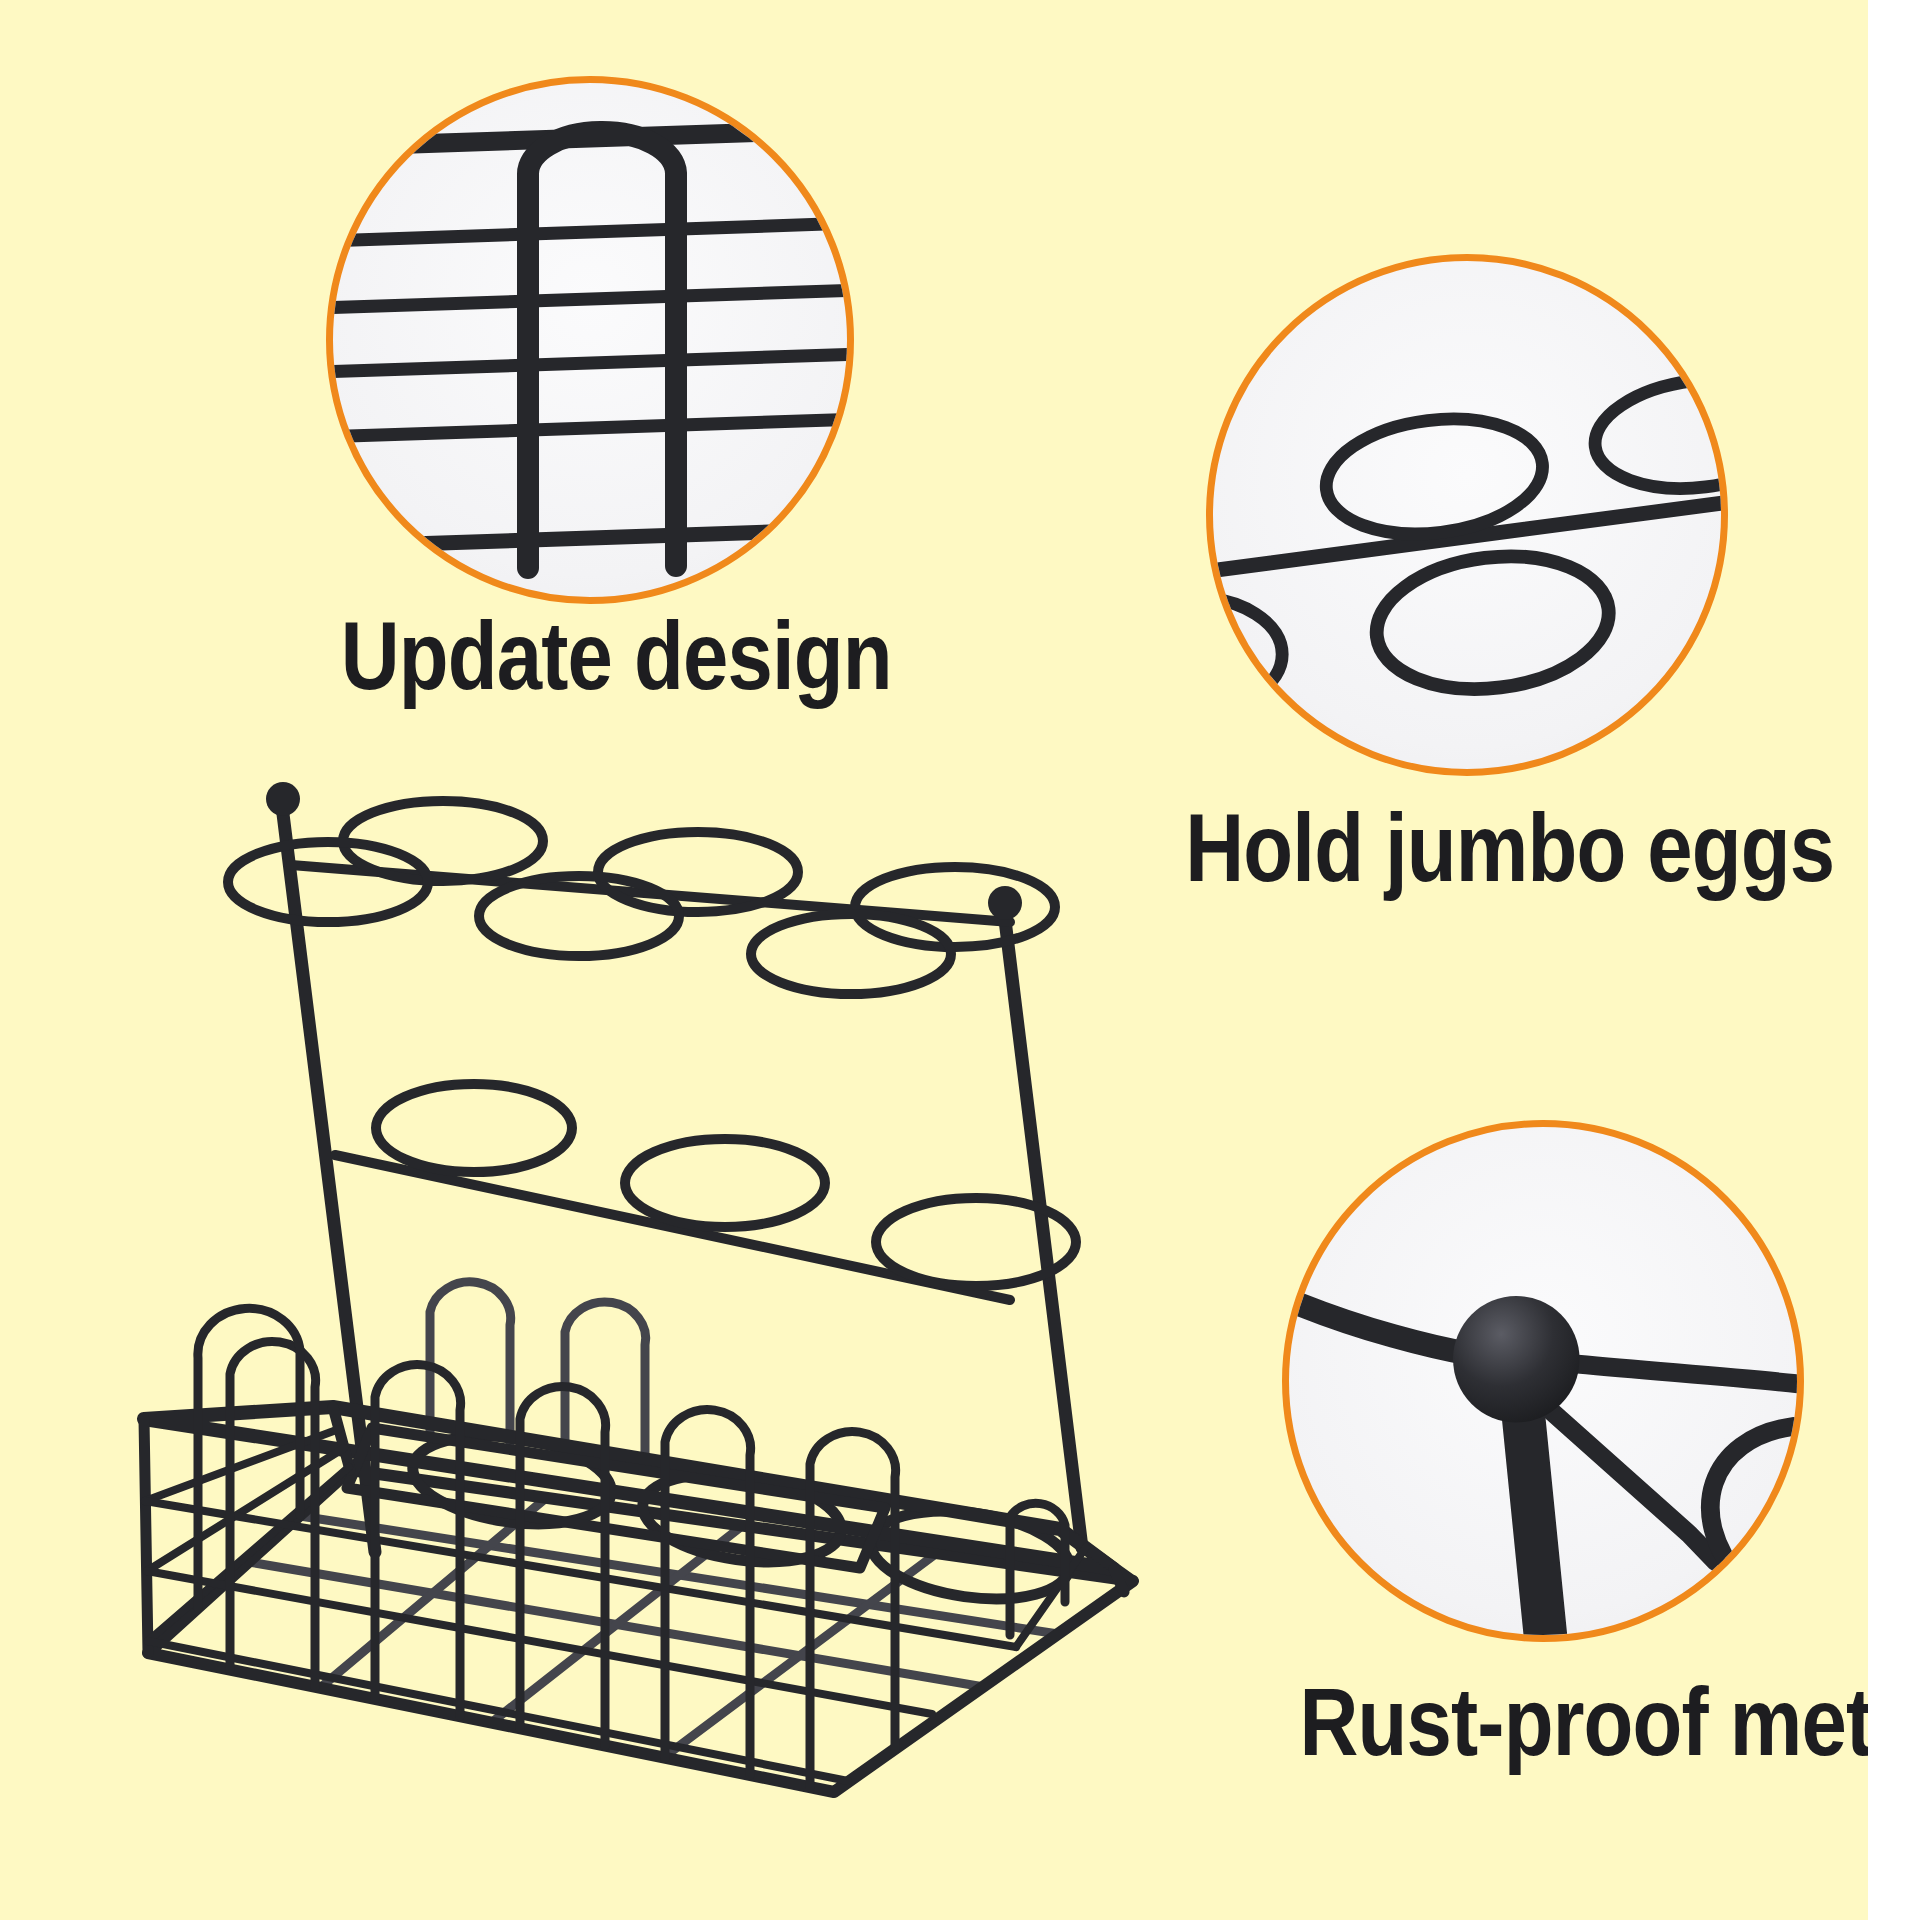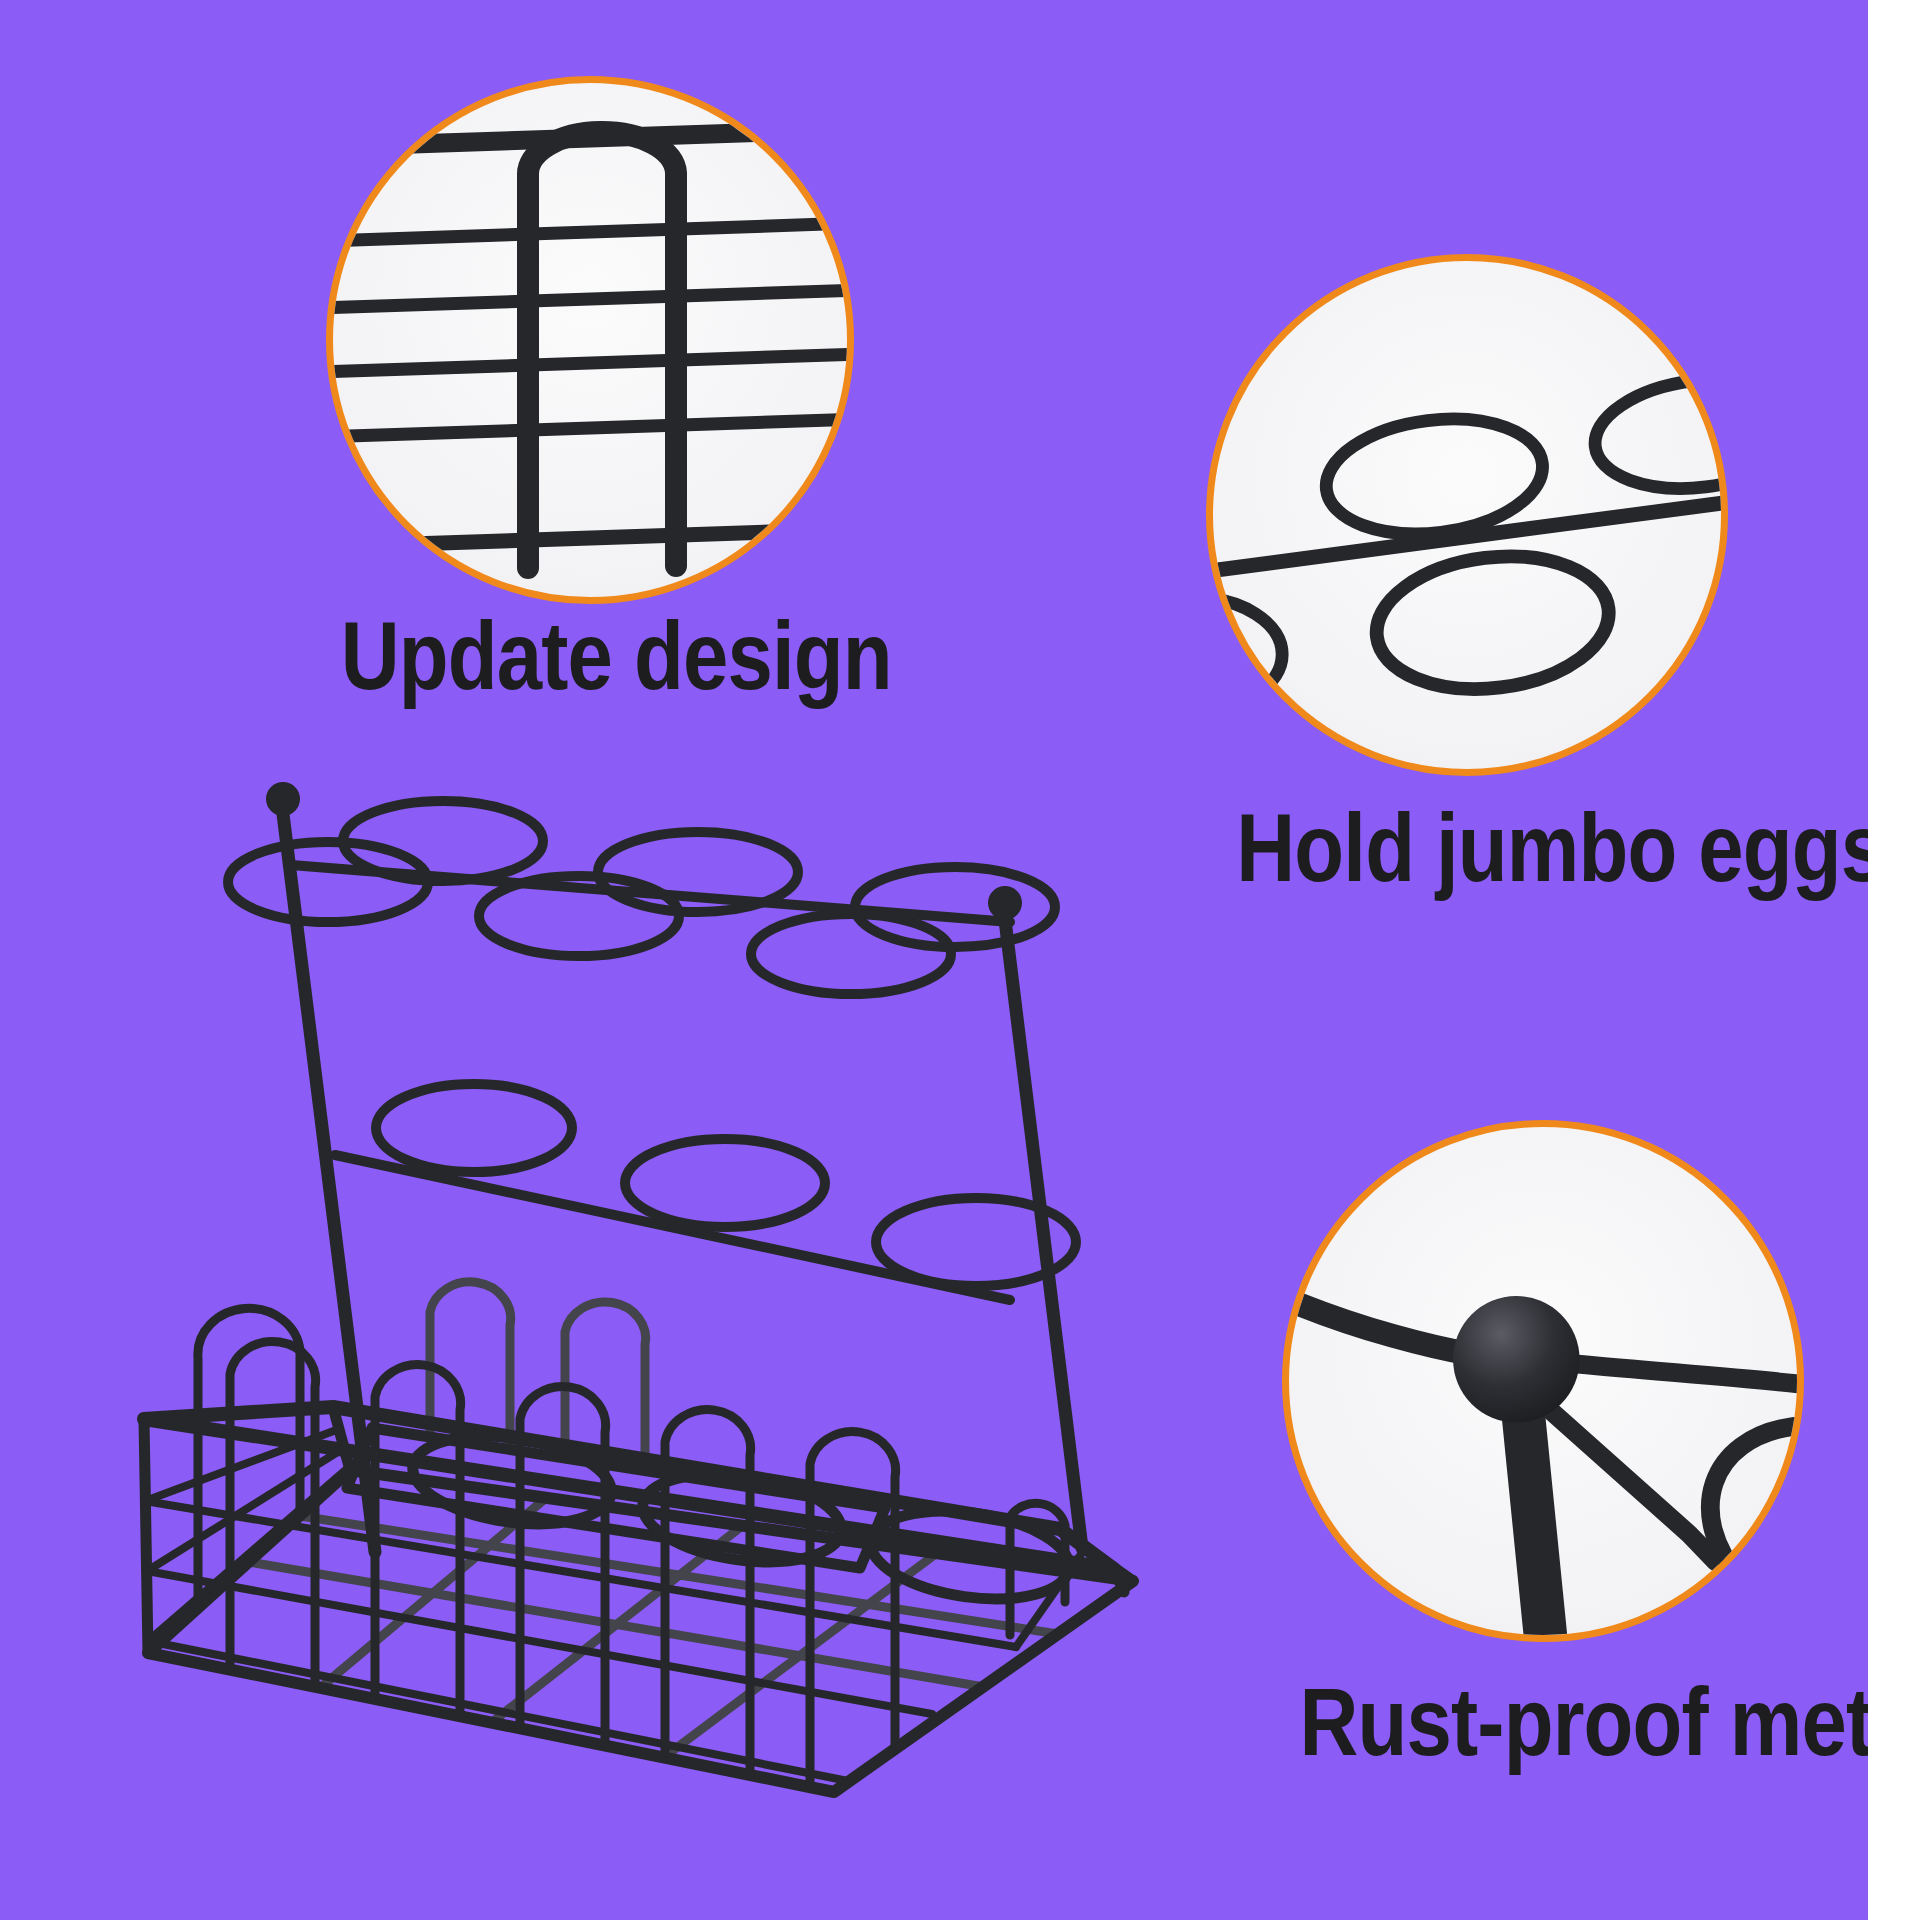--- a/index.html
+++ b/index.html
@@ -1,16 +1,16 @@
 <!DOCTYPE html>
 <html><head>
 <meta charset="utf-8">
 <style>
   html,body{margin:0;padding:0;background:#fff;}
-  .canvas{position:relative;width:1868px;height:1920px;background:#8b5cf6;overflow:hidden;
+  .canvas{position:relative;width:1868px;height:1920px;background:#fef9c3;overflow:hidden;
           font-family:"Liberation Sans", sans-serif;}
   .product-svg{position:absolute;left:110px;top:780px;width:1040px;height:1110px;}
   .callout{position:absolute;box-sizing:border-box;border:7px solid #F0891B;border-radius:50%;
            background:radial-gradient(circle at 50% 42%, #fbfbfc 0%, #f3f3f5 70%, #ececee 100%);
            overflow:hidden;}
   .callout svg{position:absolute;left:0;top:0;width:100%;height:100%;}
   .callout-label{position:absolute;text-align:center;color:#1d1d20;
                  font-size:96px;font-weight:700;line-height:1.05;letter-spacing:-1px;
                  white-space:nowrap;}
   .callout-label .lt{display:inline-block;transform:scaleX(.85);transform-origin:center;}
@@ -120,21 +120,21 @@
     <svg viewBox="0 0 514 514">
       <g class="wire" stroke="#2b2c31">
         <ellipse cx="-22" cy="398" rx="92" ry="58" stroke-width="13"></ellipse>
         <line x1="-6" y1="314" x2="522" y2="244" stroke-width="15"></line>
         <ellipse cx="224" cy="218" rx="110" ry="57" stroke-width="13" transform="rotate(-7 224 218)"></ellipse>
         <ellipse cx="283" cy="366" rx="118" ry="66" stroke-width="14" transform="rotate(-7 283 366)"></ellipse>
         <ellipse cx="492" cy="175" rx="106" ry="54" stroke-width="13" transform="rotate(-7 492 175)"></ellipse>
       </g>
     </svg>
   </div>
-  <div class="callout-label" style="left:1179px;top:798px;width:610px;">
+  <div class="callout-label" style="left:1128px;top:798px;width:610px;">
     <span class="lt">Hold jumbo eggs</span>
   </div>
 
   <div class="callout" style="left:1282px;top:1120px;width:522px;height:522px;">
     <svg viewBox="0 0 514 514">
       <defs>
         <radialGradient id="ballg" cx="38%" cy="30%" r="75%">
           <stop offset="0%" stop-color="#5b5c64"></stop>
           <stop offset="55%" stop-color="#2e2f34"></stop>
           <stop offset="100%" stop-color="#1c1d20"></stop>

